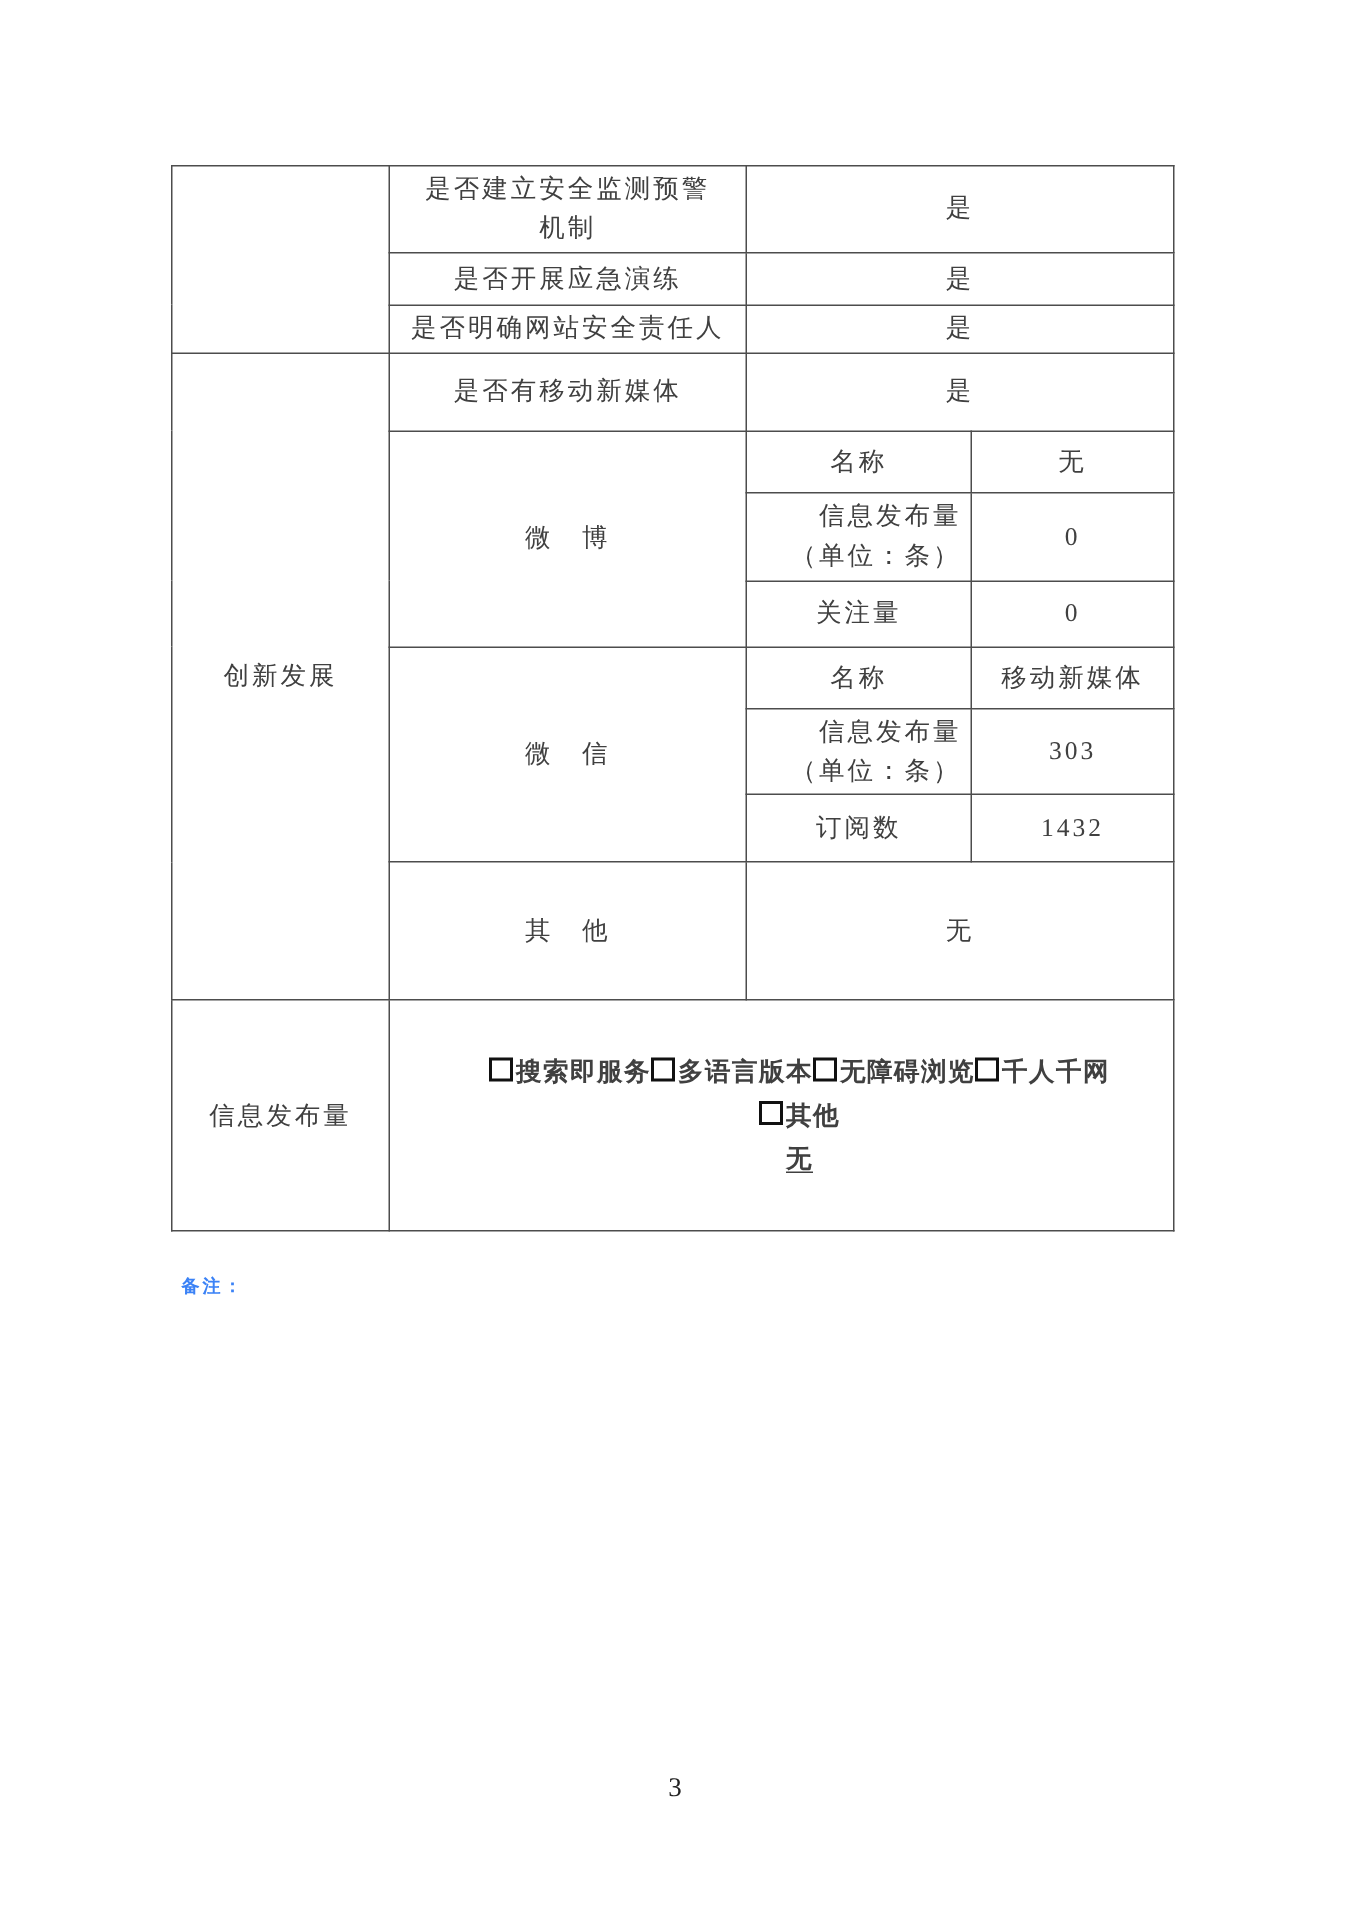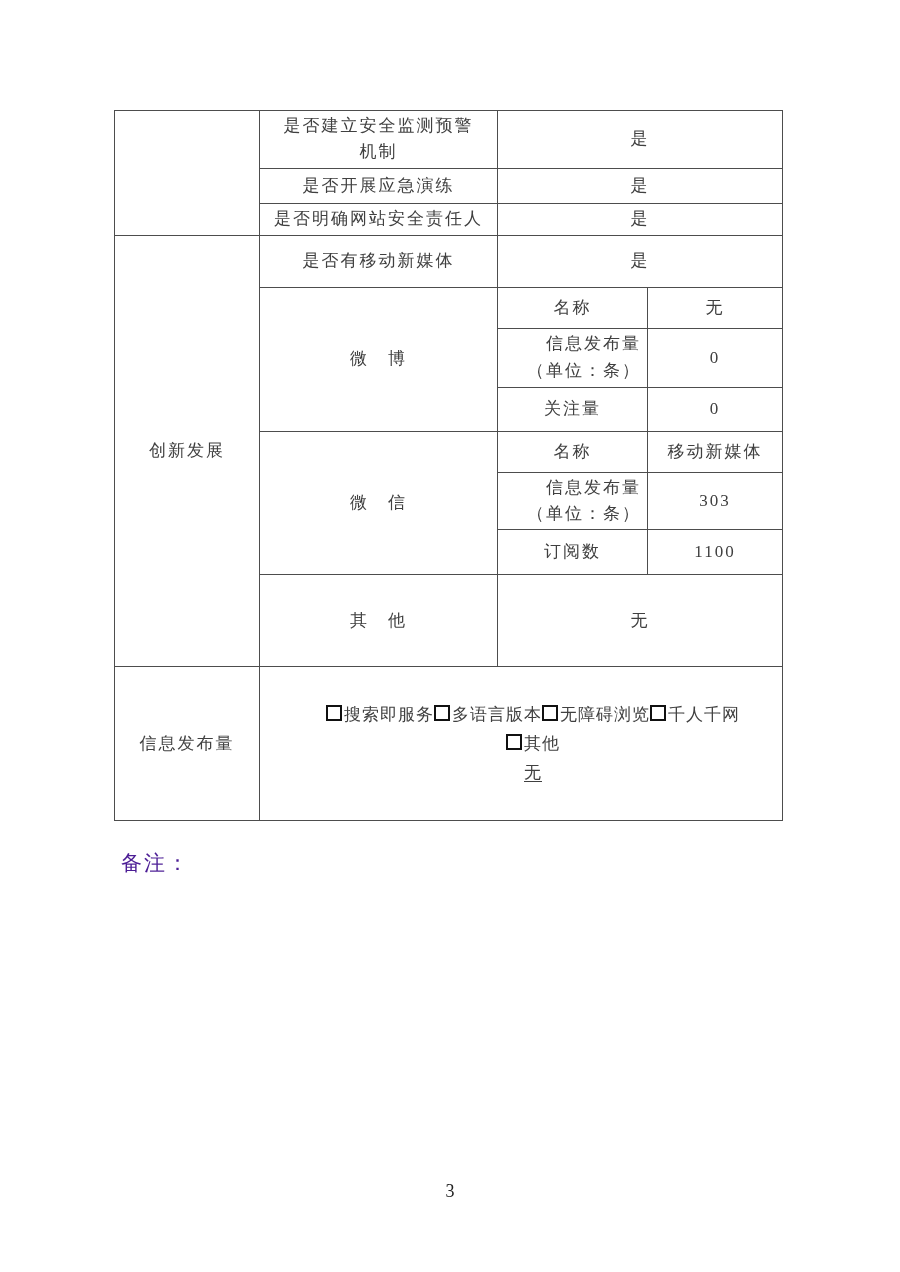--- a/index.html
+++ b/index.html
@@ -15,31 +15,31 @@
   .report-table td{
     border:1.5px solid #4d4d4d;
     text-align:center;vertical-align:middle;
     font-size:17px;letter-spacing:2px;
     padding:2px 4px;line-height:1.55;
   }
   .pre{white-space:pre-line;}
   .leftblock{display:inline-block;text-align:right;white-space:pre-line;margin-left:23px;}
   .sec-label{letter-spacing:2px;}
   .innov{text-align:left;vertical-align:middle;}
-  .innov-inner{padding-left:36px;padding-right:12px;line-height:29px;letter-spacing:1px;}
+  .innov-inner{padding-left:36px;padding-right:12px;line-height:29px;letter-spacing:1px;font-weight:bold;}
   .cb{
     display:inline-block;width:12px;height:12px;
     border:2.5px solid #111111;background:#ffffff;
     margin-right:2px;vertical-align:-1px;
   }
   .cb-item{white-space:nowrap;}
   .underlined{text-decoration:underline;text-underline-offset:3px;}
   .remarks{
     position:absolute;left:121px;top:849px;
-    font-size:21px;font-weight:normal;color:#4c1d95;letter-spacing:2px;
+    font-size:12px;font-weight:bold;color:#3b82f6;letter-spacing:2px;
   }
   .page-number{
     position:absolute;left:0;top:1181px;width:900px;
     text-align:center;font-size:18px;color:#222222;
   }
 </style>
 </head>
 <body>
 
 <table class="report-table">
@@ -90,21 +90,21 @@
       <td>名称</td>
       <td>移动新媒体</td>
     </tr>
     <tr style="height:54px">
       <td><span class="leftblock">信息发布量
 （单位：条）</span></td>
       <td>303</td>
     </tr>
     <tr style="height:45px">
       <td>订阅数</td>
-      <td>1100</td>
+      <td>1432</td>
     </tr>
     <tr style="height:92px">
       <td>其　他</td>
       <td colspan="2">无</td>
     </tr>
 
     <tr style="height:154px">
       <td class="sec-label">信息发布量</td>
       <td colspan="3" class="innov">
         <div class="innov-inner">

